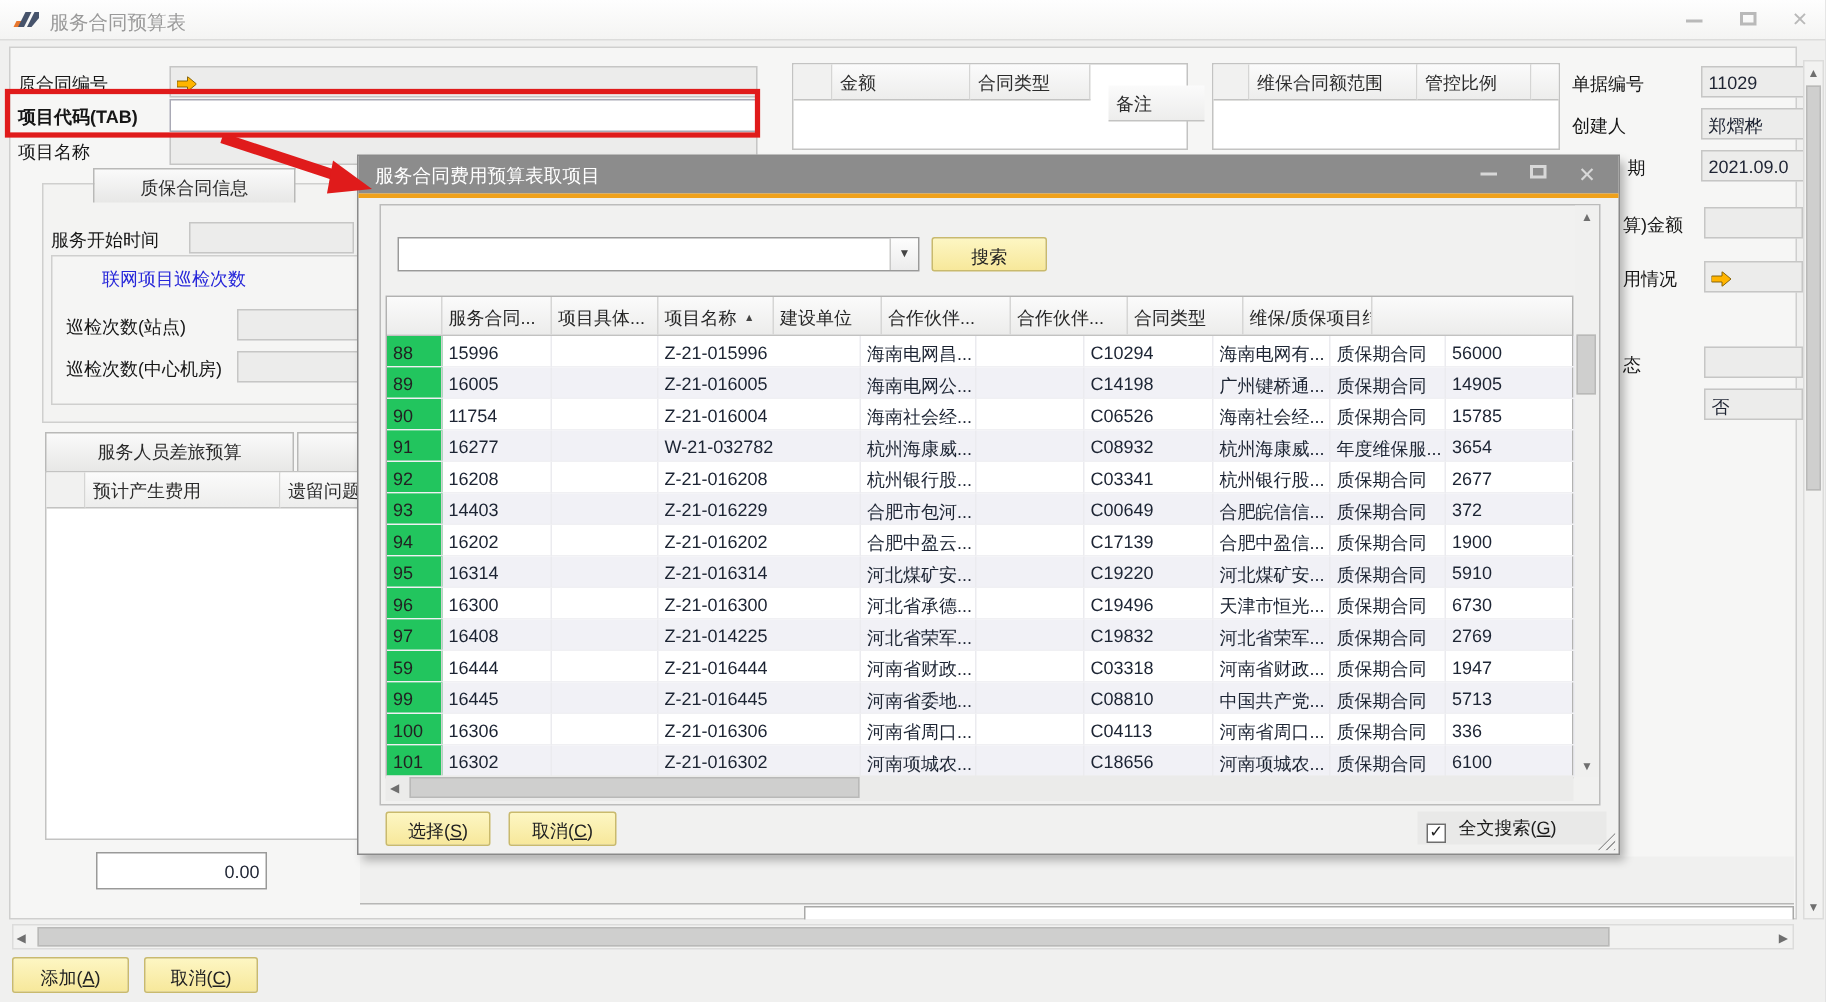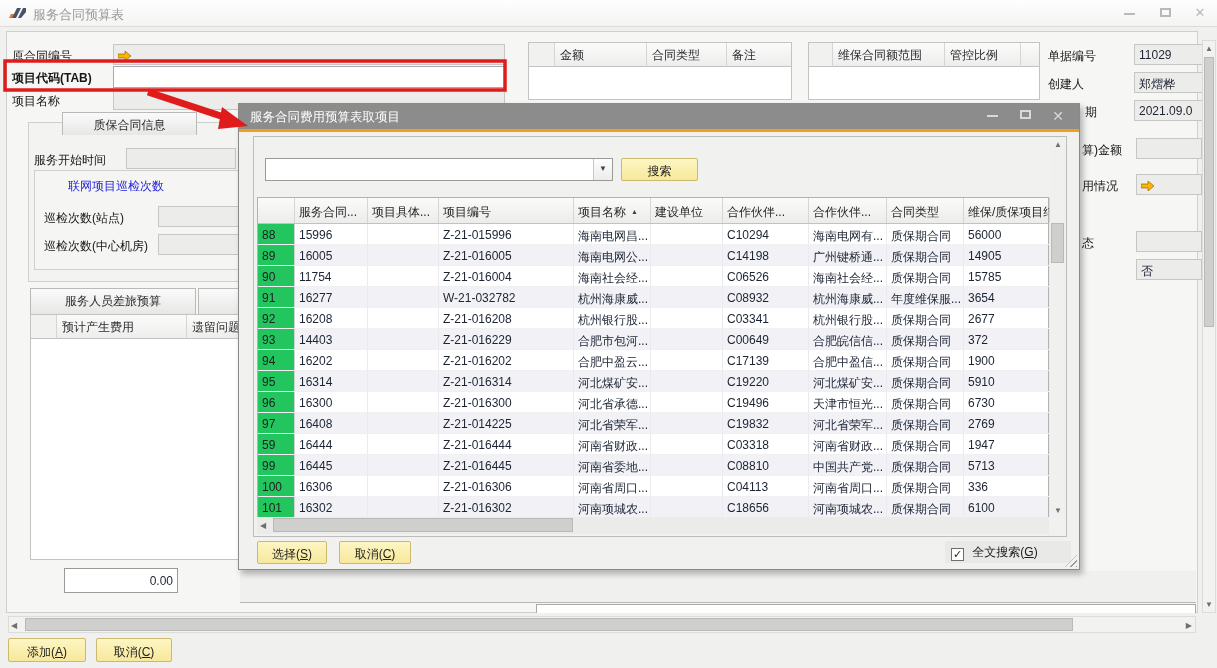--- a/index.html
+++ b/index.html
@@ -137,21 +137,21 @@
     <div class="mth" style="left:26px; width:130px;">预计产生费用</div>
     <div class="mth" style="left:156px; width:100px;">遗留问题</div>
     <div class="mth" style="left:256px; width:213px; border-right:none;"></div>
   </div>
   <div class="fld white" style="left:64px; top:568px; width:114px; height:25px; border-color:#9a9a99; text-align:right; padding-top:5px;">0.00</div>
 
   <div class="mtable" style="left:528px; top:42px; width:264px; height:58px;">
     <div class="mth numcol" style="left:0; width:26px;"></div>
     <div class="mth" style="left:26px; width:92px;">金额</div>
     <div class="mth" style="left:118px; width:80px;">合同类型</div>
-    <div class="mth" style="left:198px; width:64px; border-right:none;">备注</div>
+    <div class="mth" style="left:210px; width:64px; border-right:none;margin-top:14px;">备注</div>
   </div>
   <div class="mtable" style="left:808px; top:42px; width:232px; height:58px;">
     <div class="mth numcol" style="left:0; width:24px;"></div>
     <div class="mth" style="left:24px; width:112px;">维保合同额范围</div>
     <div class="mth" style="left:136px; width:76px;">管控比例</div>
     <div class="mth" style="left:212px; width:18px; border-right:none;"></div>
   </div>
 
   <span class="lbl" style="left:1048px; top:48px;">单据编号</span>
   <div class="fld" style="left:1134px; top:44px; width:69px;">11029</div>
@@ -206,21 +206,20 @@
       <span style="position:absolute; left:5px; top:4px;"></span>
       <div class="combo-btn">▼</div>
     </div>
     <div class="ybtn" style="left:382px; top:54px; width:77px; height:23px; padding-top:4px;">搜索</div>
 
     <div class="dlg-table">
       <div class="hrow">
           <div class="hcell c0 ar"><span></span></div>
           <div class="hcell c1 ar"><span>服务合同...</span></div>
           <div class="hcell c2"><span>项目具体...</span></div>
-          <div class="hcell c3"><span>项目编号</span></div>
           <div class="hcell c4"><span>项目名称</span><span class="sorticon">▲</span></div>
           <div class="hcell c5"><span>建设单位</span></div>
           <div class="hcell c6"><span>合作伙伴...</span></div>
           <div class="hcell c7"><span>合作伙伴...</span></div>
           <div class="hcell c8"><span>合同类型</span></div>
           <div class="hcell c9 ar"><span>维保/质保项目结</span></div>
         </div>
       <div>
           <div class="drow">
             <div class="dcell c0 ar">88</div>

